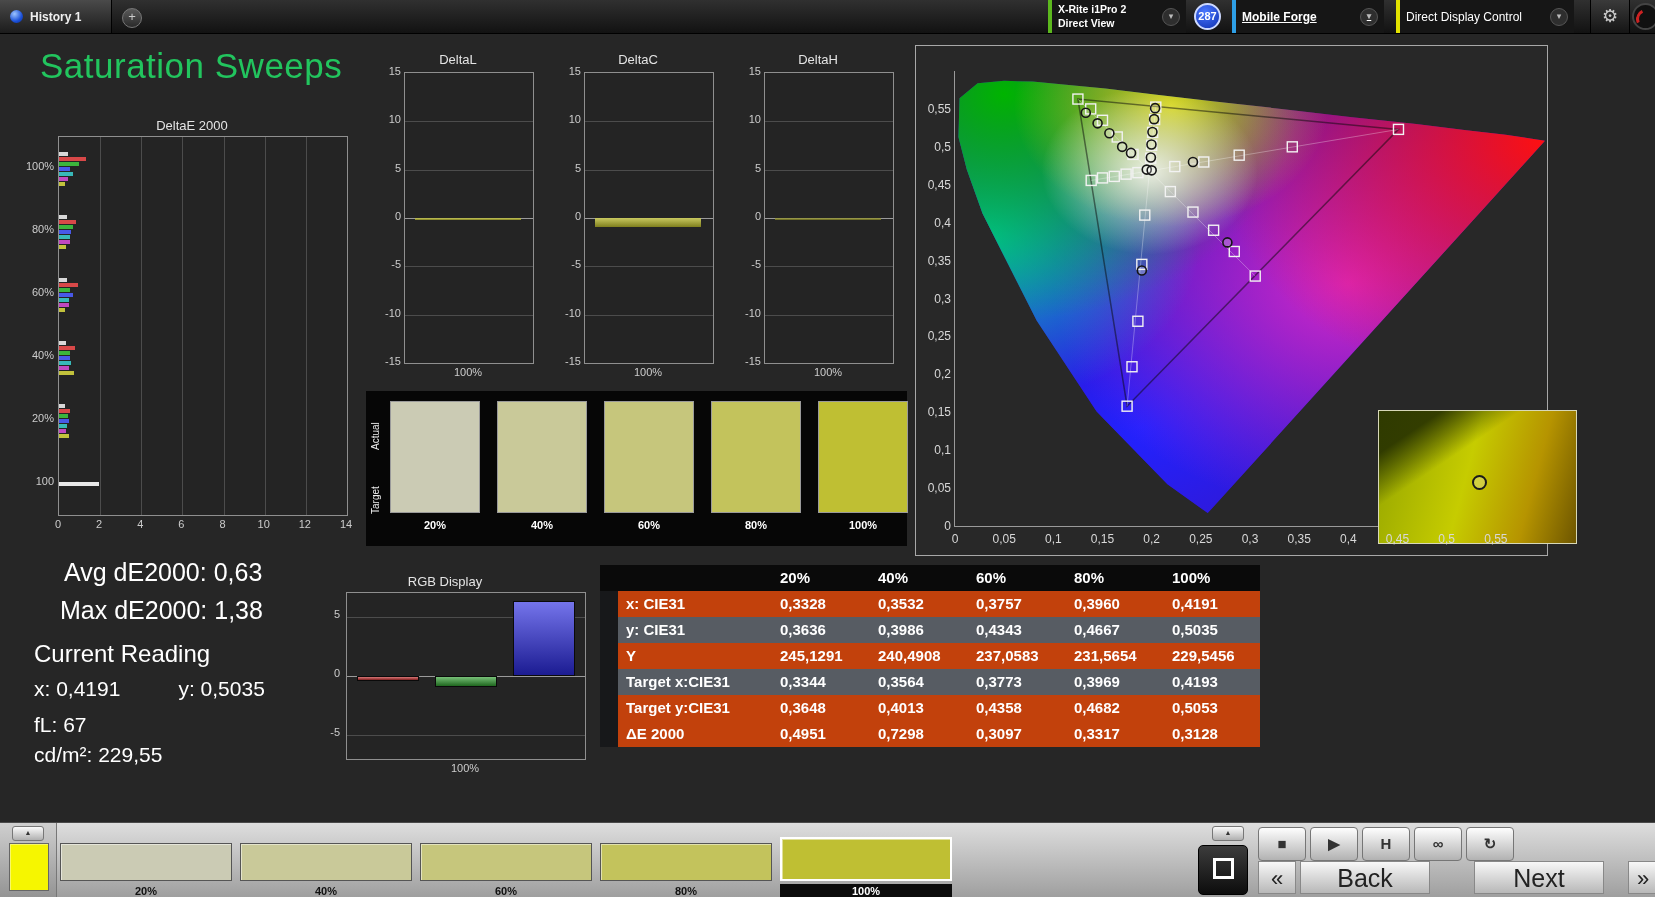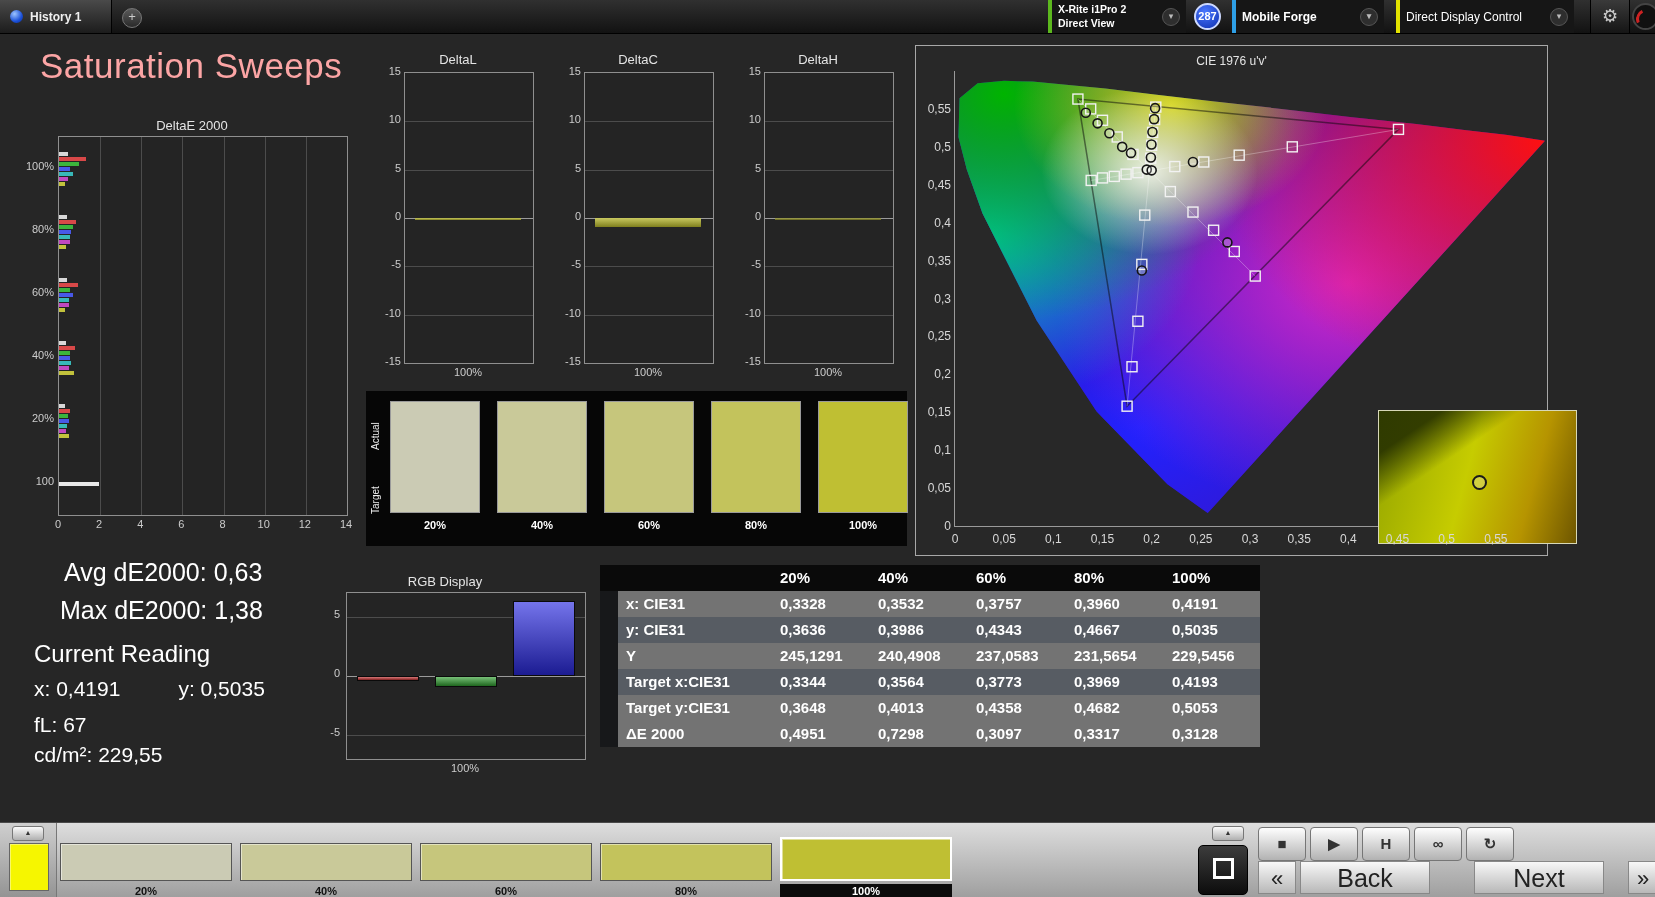--- a/index.html
+++ b/index.html
@@ -30,21 +30,21 @@
   .chev{margin-left:auto;width:16px;height:16px;border-radius:50%;background:#2e2e2e;
         border:1px solid #555;color:#bbb;font-size:9px;line-height:15px;text-align:center;flex:none}
   #gearBtn{position:absolute;left:1590px;top:0;width:38px;height:33px;
            background:linear-gradient(#3a3a3a,#151515);border-left:1px solid #000;border-right:1px solid #000;
            color:#c8c8c8;font-size:18px;text-align:center;line-height:33px}
   #appLogo{position:absolute;left:1632px;top:3px;width:27px;height:27px;border-radius:50%;
            background:#101010;border:2px solid #444;box-sizing:border-box}
   .redarc{position:absolute;left:2px;top:4px;width:14px;height:14px;border-radius:50%;
           border:3px solid transparent;border-left-color:#c22;transform:rotate(20deg)}
 
-  #pageTitle{position:absolute;left:40px;top:46px;font-size:35px;color:#fca5a5;letter-spacing:.5px}
+  #pageTitle{position:absolute;left:40px;top:46px;font-size:35px;color:#22c55e;letter-spacing:.5px}
 
   
   .chart{position:absolute;color:#ddd}
   .ct{position:absolute;top:0;left:0;width:100%;text-align:center;font-size:13px;color:#e4e4e4}
   #deltae{left:26px;top:112px;width:332px;height:430px}
   #deltae .ct{top:6px}
   #deltaePlot{position:absolute;left:32px;top:24px;width:288px;height:378px;border:1px solid #8f8f8f;background:#242424}
   .vgrid{position:absolute;top:0;bottom:0;width:1px;background:#4c4c4c}
   .hbar{position:absolute;left:0;height:4px}
   .xlab{position:absolute;width:20px;text-align:center;font-size:11px;color:#ccc}
@@ -94,21 +94,21 @@
   #avg{left:64px;top:558px;font-size:25px}
   #max{left:60px;top:596px;font-size:25px}
   #curh{left:34px;top:640px;font-size:24px}
   #curxy{left:34px;top:677px;font-size:21px}
   #cury{margin-left:58px}
   #fl{left:34px;top:713px;font-size:21px}
   #cd{left:34px;top:743px;font-size:21px}
 
   
   #resultsTable{position:absolute;left:600px;top:565px;width:660px;font-size:15px;font-weight:700;color:#fff}
-  .tr{display:flex;height:26px;line-height:26px;background:#737373}
+  .tr{display:flex;height:26px;line-height:26px;background:#c2410c}
   .tr.alt{background:#575c63}
   .tr.thead{background:#0a0a0a}
   .td{box-sizing:border-box;overflow:hidden;white-space:nowrap}
   .td.strip{width:18px;background:#17181a}
   .tr.thead .td.strip{background:#0a0a0a}
   .td.lbl{width:152px;padding-left:8px}
   .td.val{width:98px;padding-left:10px}
 
   
   #bottomBar{position:absolute;left:0;top:822px;width:1655px;height:75px;
@@ -155,21 +155,21 @@
   <div class="dd" id="meterDD" style="border-left-color: rgb(92, 184, 30);">
     <div class="two">
       <div>X-Rite i1Pro 2</div>
       <div>Direct View</div>
     </div>
     <span class="chev">▾</span>
   </div>
 
   <div id="badge158">287</div>
 
-  <div class="dd" id="sourceDD" style="border-left-color: rgb(46, 159, 230);">
+  <div class="dd" id="sourceDD" style="border-left-color: rgb(46, 159, 230); text-decoration: underline;">
     <span>Mobile Forge</span>
     <span class="chev">▾</span>
   </div>
 
   <div class="dd" id="ddcDD" style="border-left-color: rgb(227, 227, 0);">
     <span>Direct Display Control</span>
     <span class="chev">▾</span>
   </div>
 
   <div id="gearBtn">⚙</div>
@@ -309,21 +309,20 @@
     <div class="pswlab" style="left: 131px;">40%</div>
     <div class="psw" style="left: 238px; background: rgb(198, 198, 124);"></div>
     <div class="pswlab" style="left: 238px;">60%</div>
     <div class="psw" style="left: 345px; background: rgb(195, 195, 92);"></div>
     <div class="pswlab" style="left: 345px;">80%</div>
     <div class="psw" style="left: 452px; background: rgb(191, 191, 51);"></div>
     <div class="pswlab" style="left: 452px;">100%</div>
   </div>
 
 <div id="cie">
-  <div class="ct">CIE 1976 u'v'</div>
   <div id="ciePlot">
     <svg id="horseshoe" width="590" height="455" viewBox="0 0 0.6 0.6" preserveAspectRatio="none">
       <defs>
         <clipPath id="hs">
           <path d="M0.257,0.583 L0.216,0.545 0.144,0.449 0.083,0.329 0.028,0.188 0.012,0.130 0.0035,0.087 0.0046,0.036 0.023,0.016 0.05,0.013 0.079,0.014 0.113,0.018 0.153,0.023 0.203,0.031 0.262,0.040 0.332,0.050 0.404,0.061 0.469,0.070 0.520,0.078 0.560,0.084 0.600,0.092 Z"></path>
         </clipPath>
         <radialGradient id="gB" gradientUnits="userSpaceOnUse" cx="0.19" cy="0.47" r="0.30">
           <stop offset="0" stop-color="#2222ff"></stop>
             <stop offset="1" stop-color="#2222ff" stop-opacity="0"></stop>
         </radialGradient>

